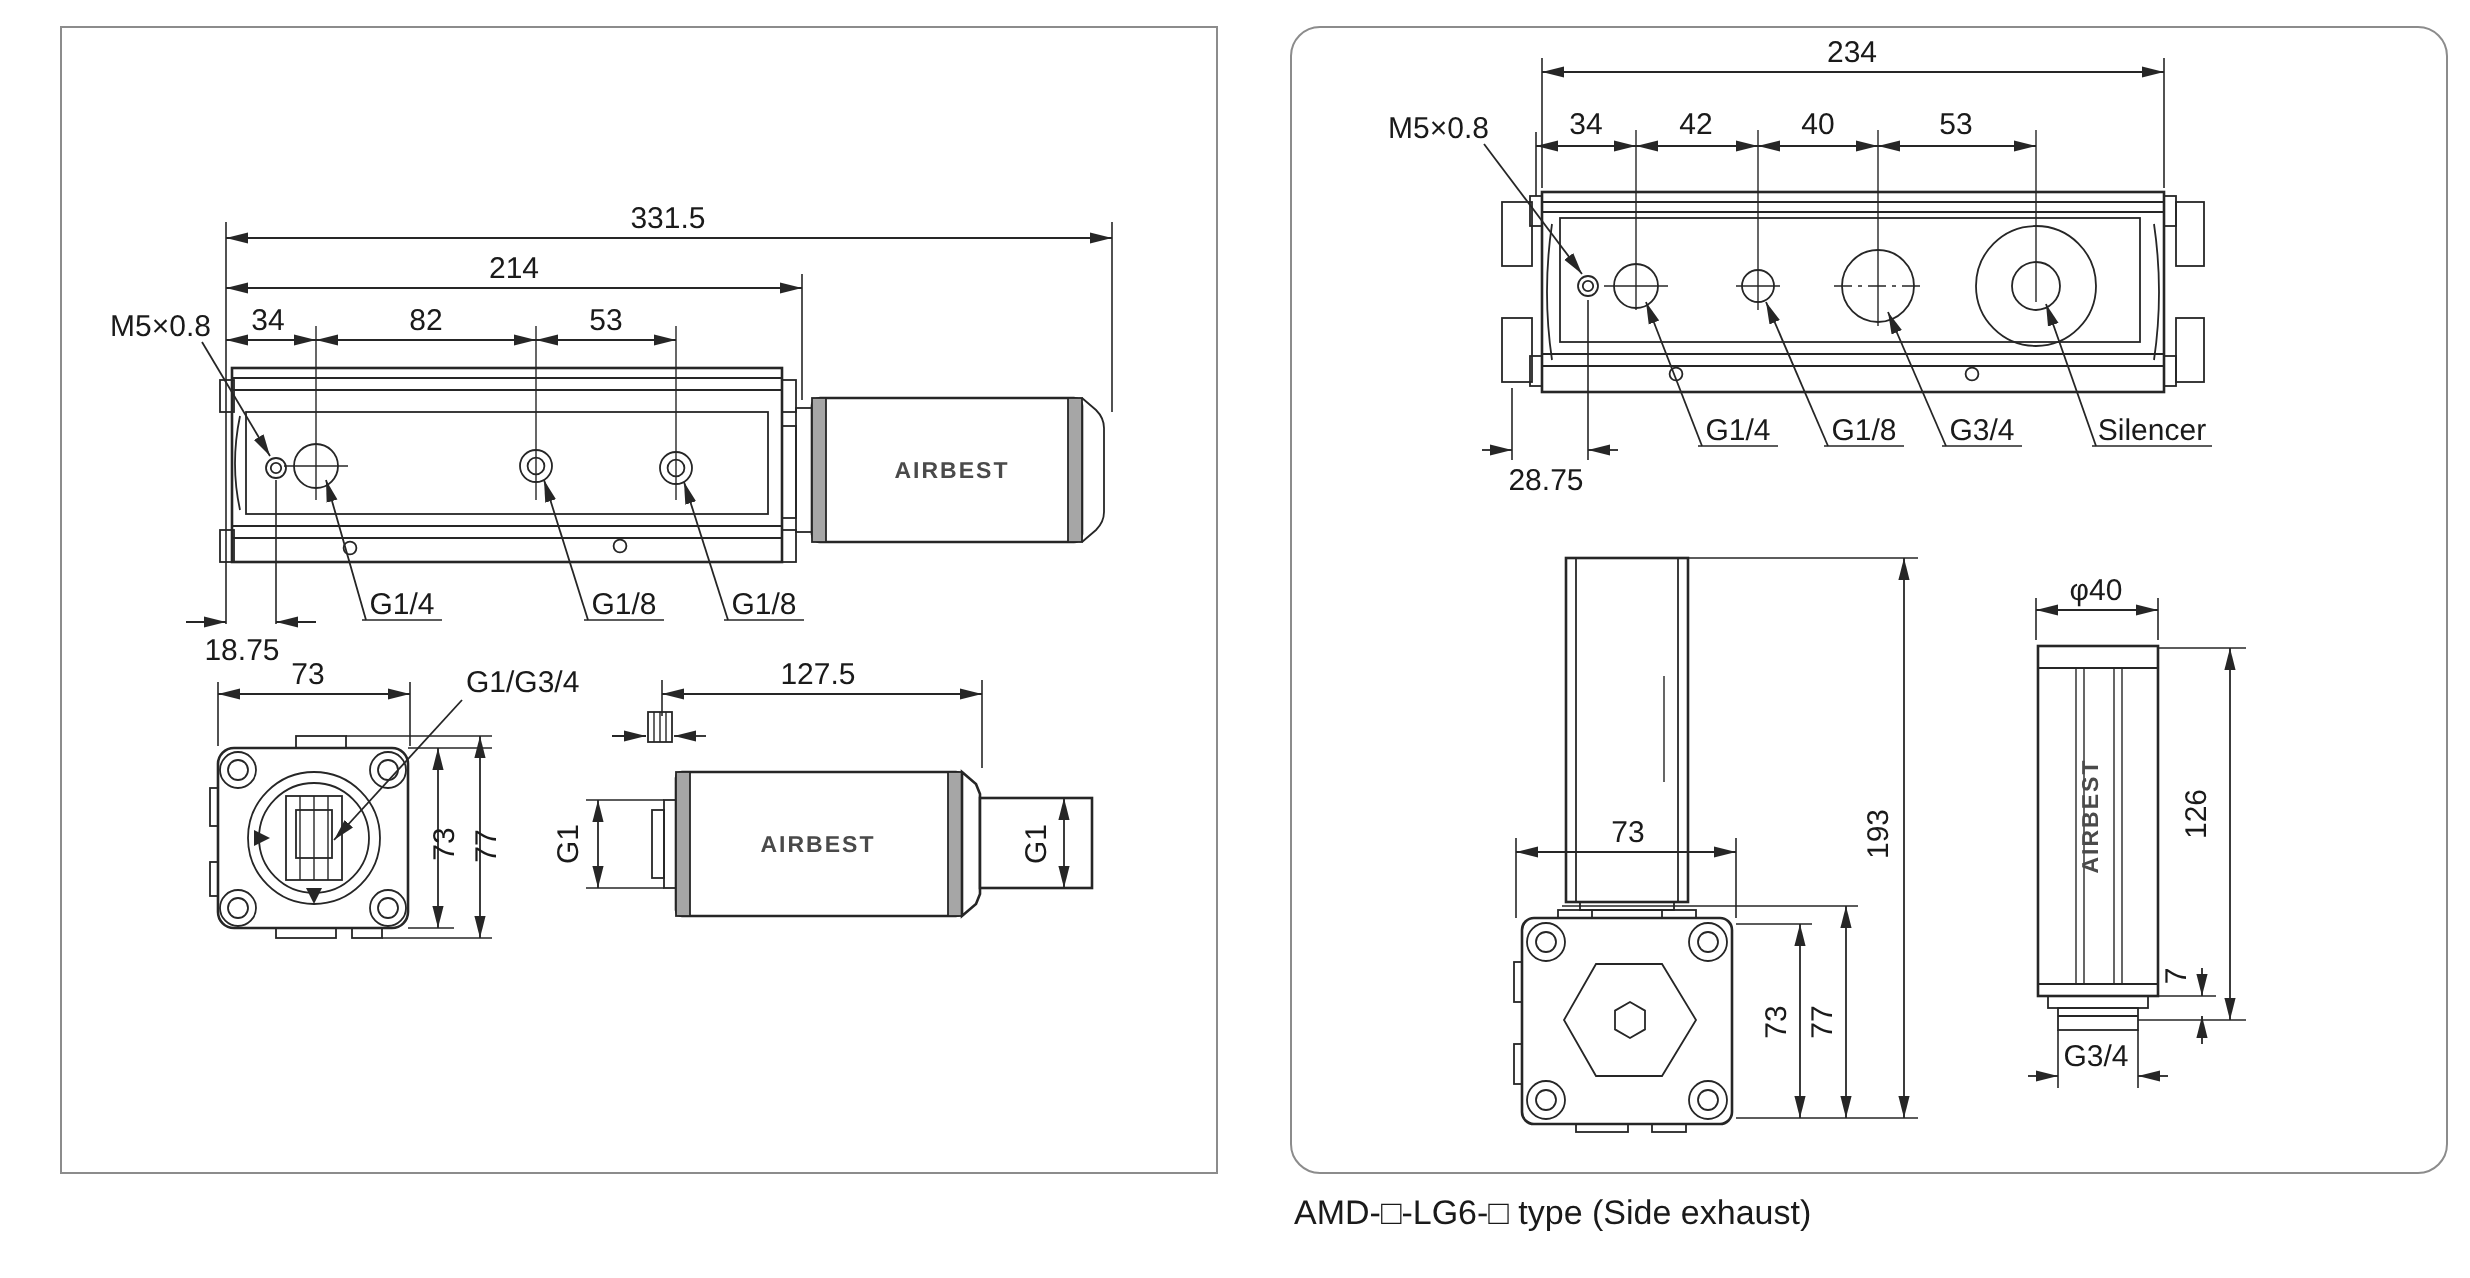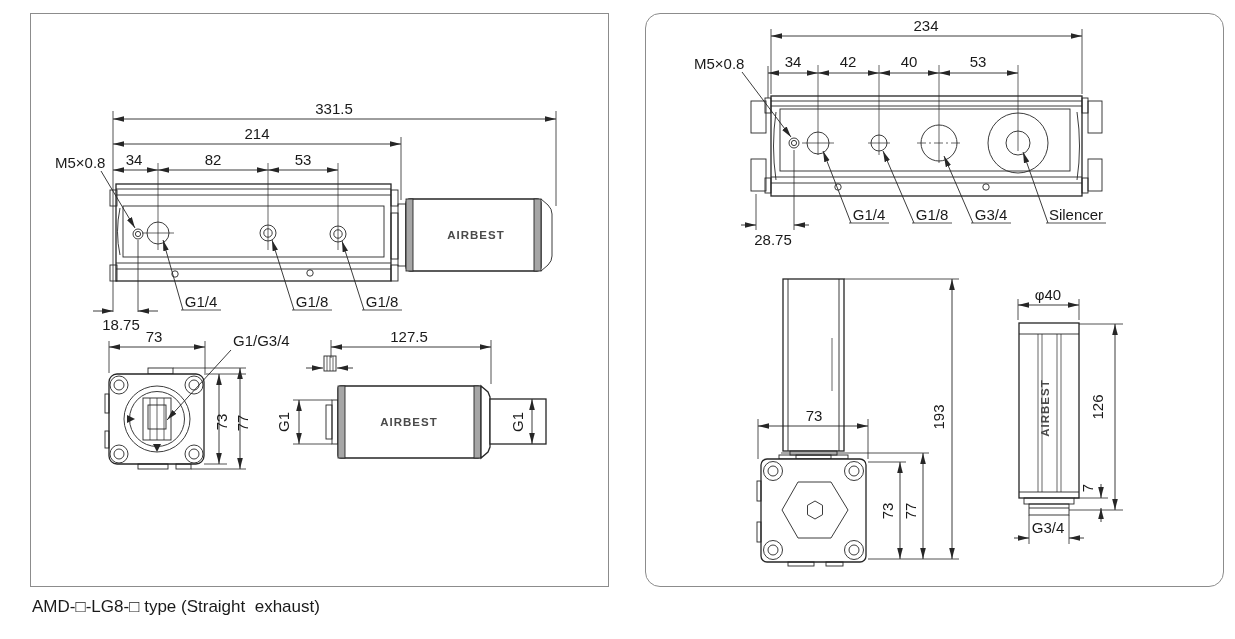--- a/index.html
+++ b/index.html
@@ -357,14 +357,14 @@
 
         <line class="ext" x1="383" y1="501" x2="383" y2="530"></line>
         <line class="ext" x1="423" y1="501" x2="423" y2="530"></line>
         <line class="dim" x1="368" y1="524" x2="383" y2="524" marker-end="url(#arwR)"></line>
         <line class="dim" x1="438" y1="524" x2="423" y2="524" marker-end="url(#arwR)"></line>
         <text class="dtx" x="402" y="519" text-anchor="middle">G3/4</text>
       </g>
     </svg>
   </div>
 
-  <div class="caption" id="caption-left">AMD-□-LG8-□ type (Straight  exhaust)</div>
+  <div class="caption" id="caption-right">AMD-□-LG6-□ type (Side exhaust)</div>
 </div>
 
 </body></html>

